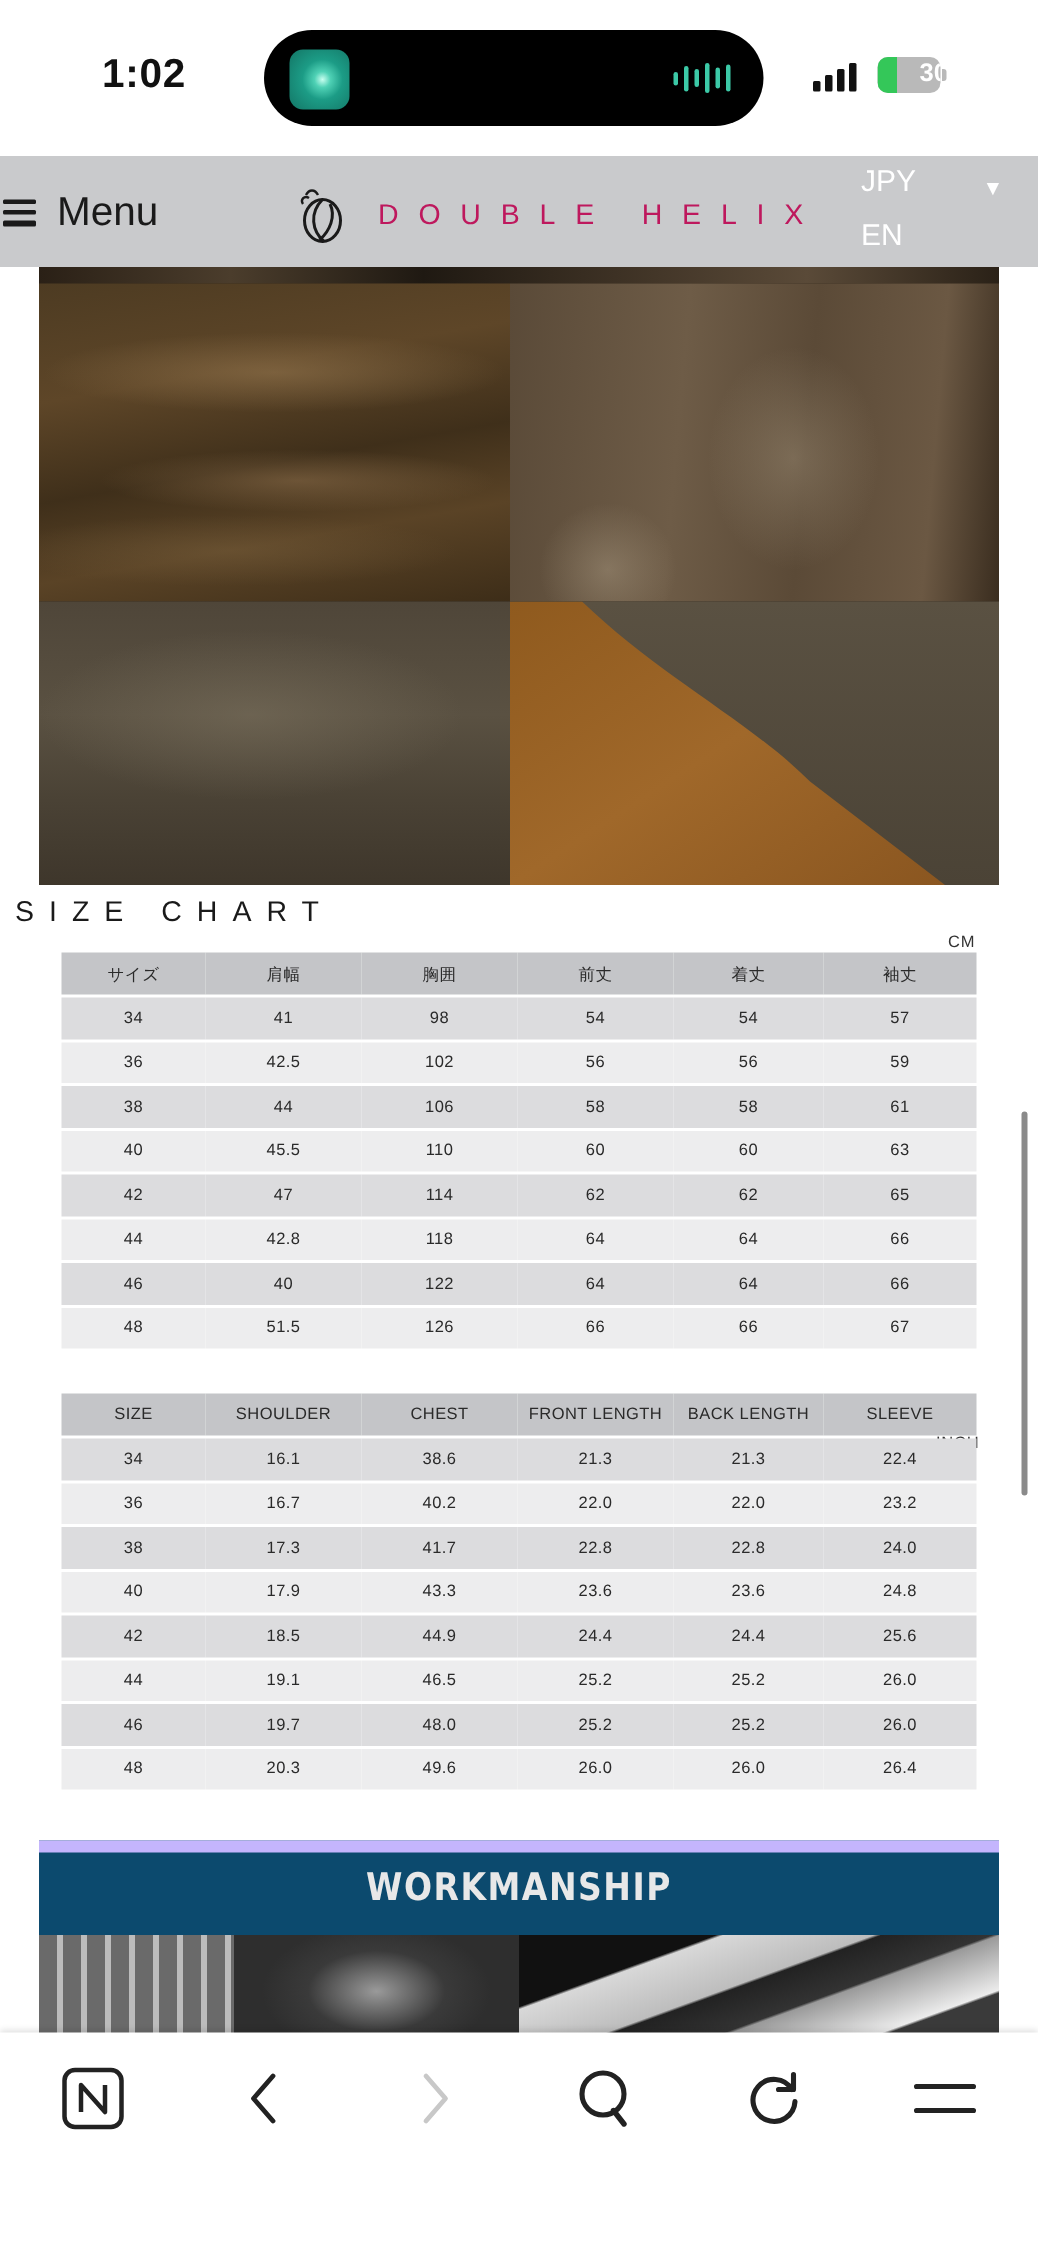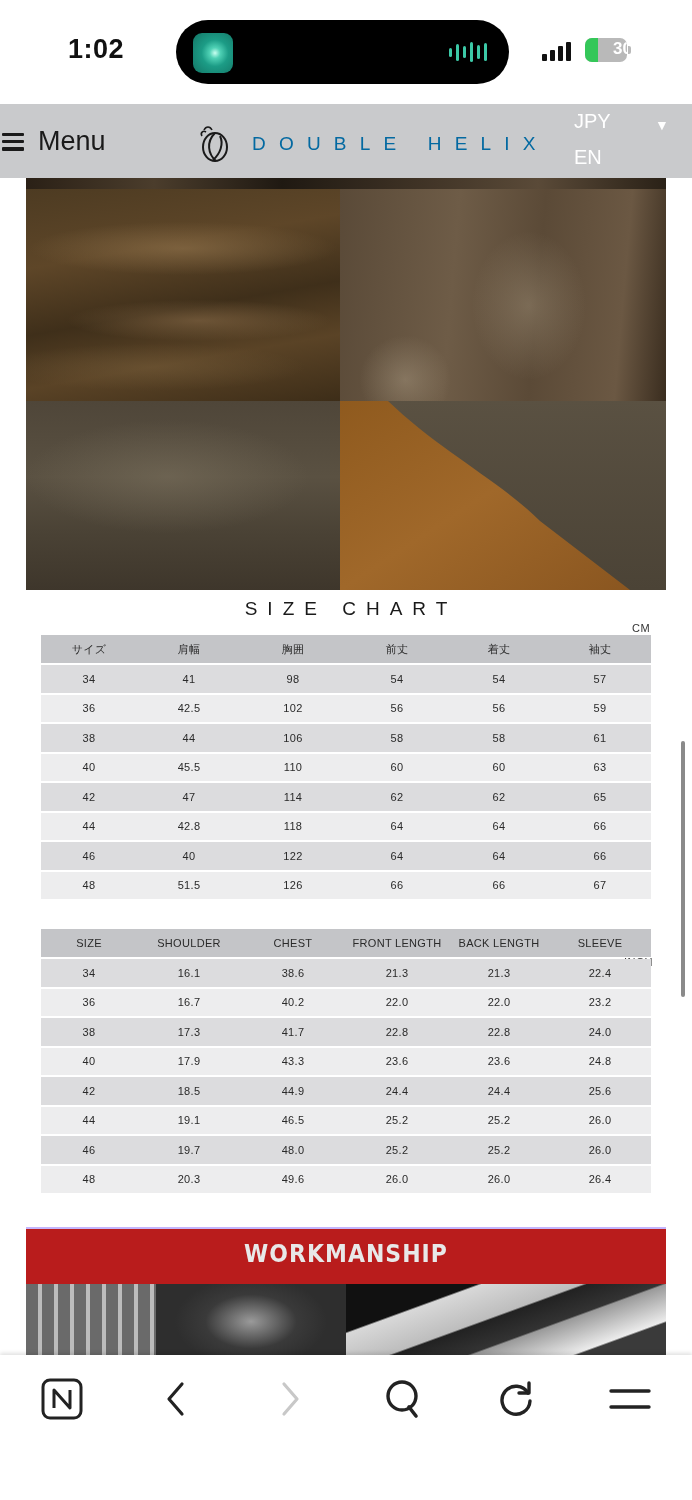--- a/index.html
+++ b/index.html
@@ -22,21 +22,21 @@
   .battery-tip { position: absolute; left: 628px; top: 46px; width: 3px; height: 8px; background: #b9b9b9; border-radius: 0 2px 2px 0; }
 
   
   .site-header { position: absolute; top: 104px; left: 0; width: 692px; height: 74px; background: #c9cacc; }
   .menu-btn { position: absolute; left: 2px; top: 22px; display: flex; align-items: center; gap: 14px; cursor: pointer; }
   .hamburger { width: 22px; height: 18px; display: flex; flex-direction: column; justify-content: space-between; }
   .hamburger span { display: block; height: 3.5px; background: #1a1a1a; border-radius: 1px; }
   .menu-label { font-size: 27px; color: #1a1a1a; }
   .logo { position: absolute; left: 196px; top: 20px; display: flex; align-items: center; gap: 20px; cursor: pointer; }
   .logo-mark { width: 36px; height: 40px; }
-  .logo-text { font-size: 19px; letter-spacing: 13.2px; color: #0369a1; }
+  .logo-text { font-size: 19px; letter-spacing: 13.2px; color: #be185d; }
   .currency { position: absolute; left: 574px; top: 6px; font-size: 20px; color: #fff; cursor: pointer; }
   .currency-caret { position: absolute; left: 655px; top: 13px; font-size: 14px; color: #fff; }
   .lang { position: absolute; left: 574px; top: 42px; font-size: 20px; color: #fff; cursor: pointer; }
 
   
   .gallery { position: absolute; left: 26px; top: 178px; width: 640px; height: 412px; overflow: hidden; background: #2b2218; }
   .gallery-strip { position: absolute; left: 0; top: 0; width: 640px; height: 11px;
     background: linear-gradient(90deg, #2a2016 0%, #4b3d2c 20%, #1f1912 40%, #3d3124 60%, #5a4a38 80%, #2a2117 100%); }
   .tile { position: absolute; overflow: hidden; }
   .tile-1 { left: 0; top: 11px; width: 314px; height: 212px;
@@ -52,36 +52,36 @@
       linear-gradient(95deg, #5a4a38 0%, #6e5c47 35%, #5b4a37 60%, #6b5843 85%, #3a2d1f 100%); }
   .tile-3 { left: 0; top: 223px; width: 314px; height: 189px;
     background:
       radial-gradient(ellipse 60% 40% at 45% 40%, rgba(130,120,100,0.45), transparent 75%),
       linear-gradient(180deg, #4f4639 0%, #5a5142 40%, #4a4235 70%, #3e362b 100%); }
   .tile-4 { left: 314px; top: 223px; width: 326px; height: 189px;
     background: linear-gradient(180deg, #5a5142 0%, #4b4336 100%); }
   .suede { position: absolute; left: 314px; top: 223px; width: 326px; height: 189px; }
 
   
-  .chart-title { position: absolute; left: 0; width: 692px; top: 598px; text-align: center; font-size: 19px; letter-spacing: 10px; color: #1a1a1a; padding-left: 10px; }
+  .chart-title { position: absolute; left: 0; width: 692px; top: 598px; font-size: 19px; letter-spacing: 10px; color: #1a1a1a; padding-left: 10px; }
   .unit-label { position: absolute; font-size: 11px; color: #333; letter-spacing: 0.5px; }
   .size-table { position: absolute; left: 41px; width: 610px; border-collapse: separate; border-spacing: 0 2px; table-layout: fixed; }
   .size-table th, .size-table td { text-align: center; font-size: 11px; color: #2a2a2a; height: 27.5px; font-weight: normal; letter-spacing: 0.3px; }
   .size-table thead th { background: #c4c5c8; height: 28px; }
   .size-table tbody tr:nth-child(odd) td { background: #dcdcde; }
   .size-table tbody tr:nth-child(even) td { background: #ededee; }
   .size-table col.c1 { width: 96px; }
   .size-table col.c2 { width: 104px; }
   .size-table col.c3 { width: 104px; }
   .size-table col.c4 { width: 104px; }
   .size-table col.c5 { width: 100px; }
   .size-table col.c6 { width: 102px; }
 
   
-  .workmanship { position: absolute; left: 26px; top: 1227px; width: 640px; height: 130px; background: #b91c1c; overflow: hidden; border-top: 2px solid #c4b5fd; }
+  .workmanship { position: absolute; left: 26px; top: 1227px; width: 640px; height: 130px; background: #0c4a6e; overflow: hidden; border-top: 8px solid #c4b5fd; }
   .work-title { position: absolute; left: 0; right: 0; top: 12px; text-align: center; color: #e8e8e8; font-family: "DejaVu Sans", sans-serif; font-weight: bold; font-size: 22px; letter-spacing: 1px; transform: scaleY(1.15); }
   .work-img-1 { position: absolute; left: 0; top: 55px; width: 320px; height: 75px;
     background:
       repeating-linear-gradient(90deg, #6a6a6a 0px, #6a6a6a 12px, #bcbcbc 12px, #bcbcbc 16px),
       #777; }
   .work-img-1-over { position: absolute; left: 130px; top: 55px; width: 190px; height: 75px;
     background: radial-gradient(ellipse 40% 60% at 50% 50%, #9a9a9a, #3a3a3a 60%, #2e2e2e 100%); }
   .work-img-2 { position: absolute; left: 320px; top: 55px; width: 320px; height: 75px;
     background:
       linear-gradient(160deg, #111 0%, #111 25%, #d8d8d8 26%, #bdbdbd 45%, #222 46%, #333 60%, #9a9a9a 61%, #ececec 80%, #3a3a3a 81%); }

